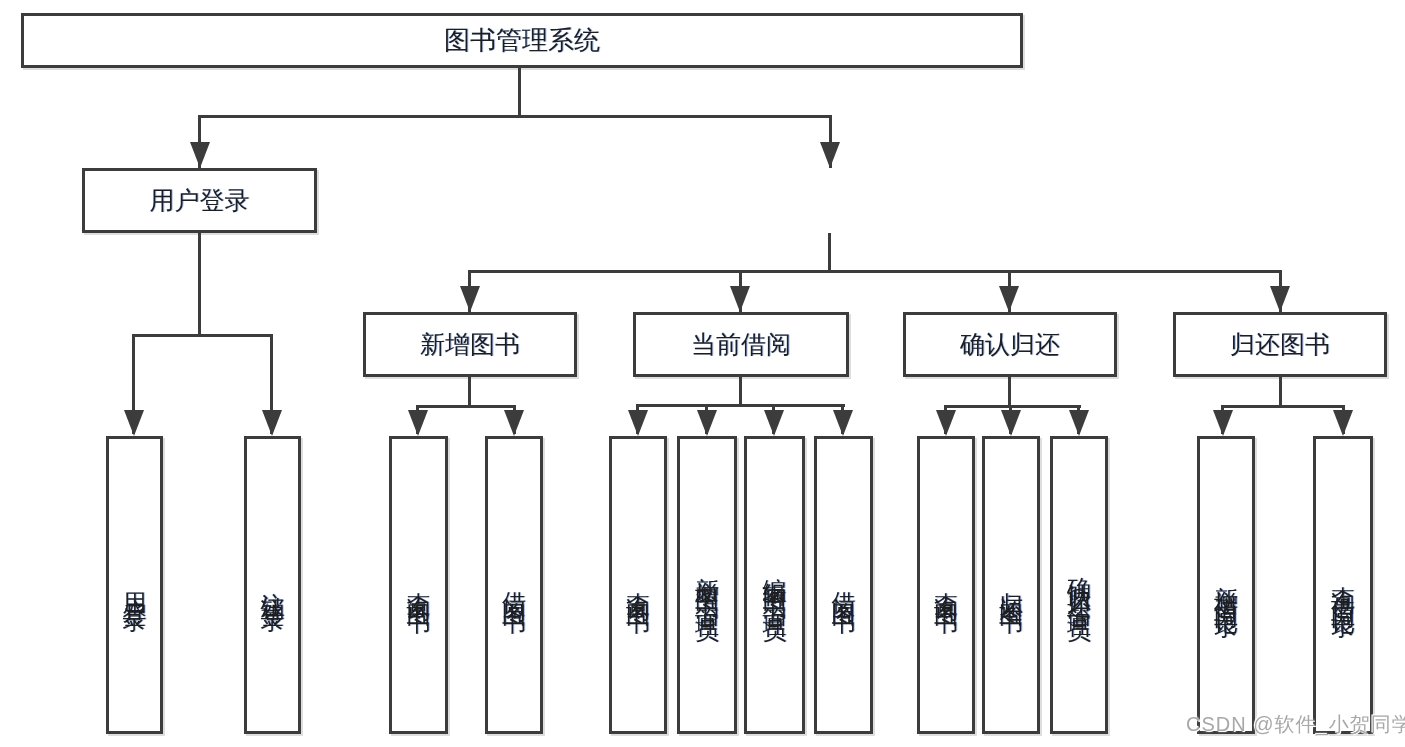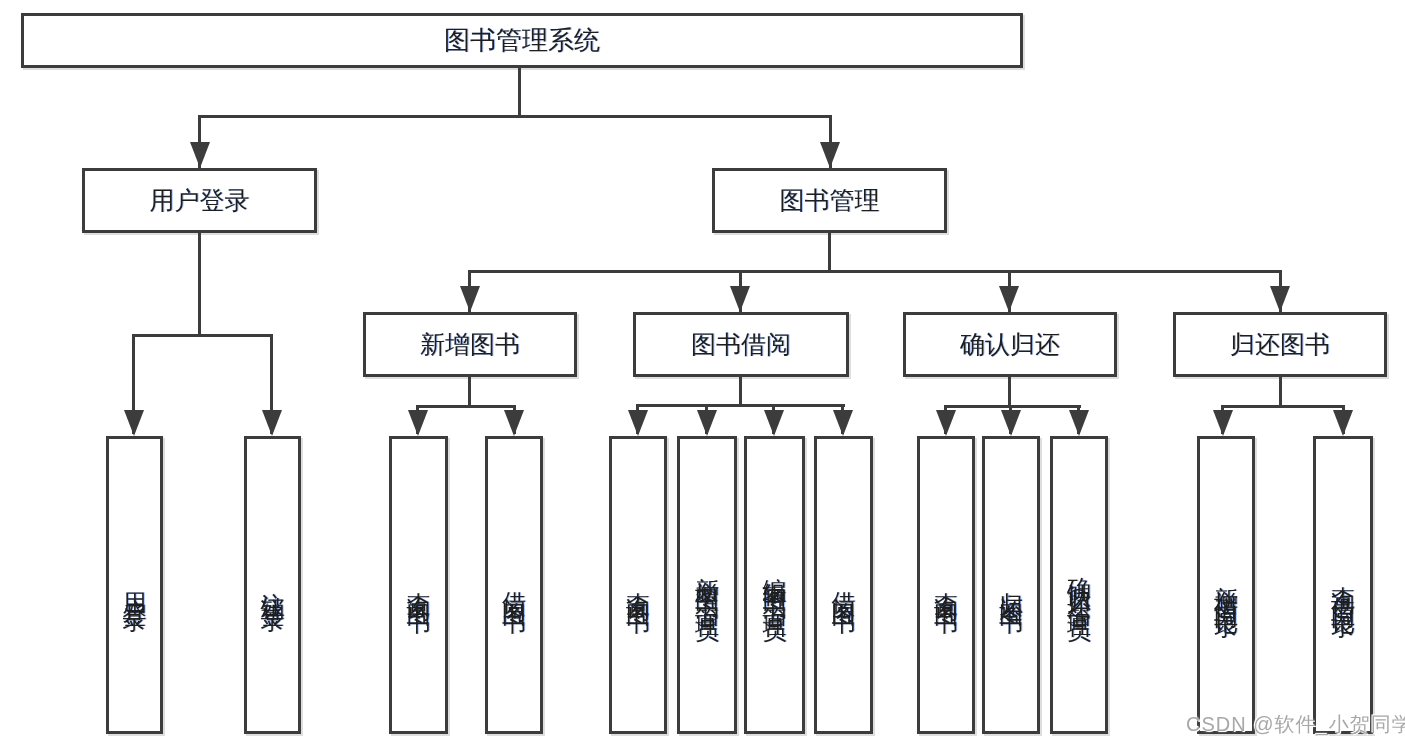--- a/index.html
+++ b/index.html
@@ -67,42 +67,41 @@
   <div class="node root" style="left:21px;top:13px;width:1002px;height:55px;">图书管理系统</div>
 
   <div class="vl" style="left:518px;top:68px;width:3px;height:50px;"></div>
   <div class="hl" style="left:198px;top:115px;width:634px;height:3px;"></div>
   <div class="vl" style="left:198px;top:115px;width:3px;height:53px;"></div>
   <div class="vl" style="left:829px;top:115px;width:3px;height:53px;"></div>
   <div class="ar" style="left:190px;top:142px;"></div>
   <div class="ar" style="left:820px;top:142px;"></div>
 
   <div class="node" style="left:82px;top:168px;width:235px;height:65px;">用户登录</div>
-  <div class="node" style="left:712px;top:168px;width:235px;height:65px;">图书管理</div>
 
   <div class="vl" style="left:198px;top:233px;width:3px;height:103px;"></div>
   <div class="hl" style="left:132px;top:334px;width:141px;height:3px;"></div>
   <div class="vl" style="left:132px;top:334px;width:3px;height:100px;"></div>
   <div class="vl" style="left:270px;top:334px;width:3px;height:100px;"></div>
   <div class="ar" style="left:124px;top:410px;"></div>
   <div class="ar" style="left:262px;top:410px;"></div>
 
   <div class="vl" style="left:828px;top:233px;width:3px;height:40px;"></div>
   <div class="hl" style="left:468px;top:270px;width:814px;height:3px;"></div>
   <div class="vl" style="left:468px;top:270px;width:3px;height:42px;"></div>
   <div class="vl" style="left:739px;top:270px;width:3px;height:42px;"></div>
   <div class="vl" style="left:1008px;top:270px;width:3px;height:42px;"></div>
   <div class="vl" style="left:1279px;top:270px;width:3px;height:42px;"></div>
   <div class="ar" style="left:460px;top:286px;"></div>
   <div class="ar" style="left:730px;top:286px;"></div>
   <div class="ar" style="left:999px;top:286px;"></div>
   <div class="ar" style="left:1270px;top:286px;"></div>
 
   <div class="node" style="left:363px;top:312px;width:214px;height:65px;">新增图书</div>
-  <div class="node" style="left:633px;top:312px;width:216px;height:65px;">图书借阅</div>
+  <div class="node" style="left:633px;top:312px;width:216px;height:65px;">当前借阅</div>
   <div class="node" style="left:903px;top:312px;width:214px;height:65px;">确认归还</div>
   <div class="node" style="left:1173px;top:312px;width:214px;height:65px;">归还图书</div>
 
   <div class="vl" style="left:468px;top:377px;width:3px;height:31px;"></div>
   <div class="hl" style="left:416px;top:405px;width:100px;height:3px;"></div>
   <div class="vl" style="left:416px;top:405px;width:3px;height:29px;"></div>
   <div class="vl" style="left:513px;top:405px;width:3px;height:29px;"></div>
   <div class="ar" style="left:408px;top:410px;"></div>
   <div class="ar" style="left:504px;top:410px;"></div>
 

